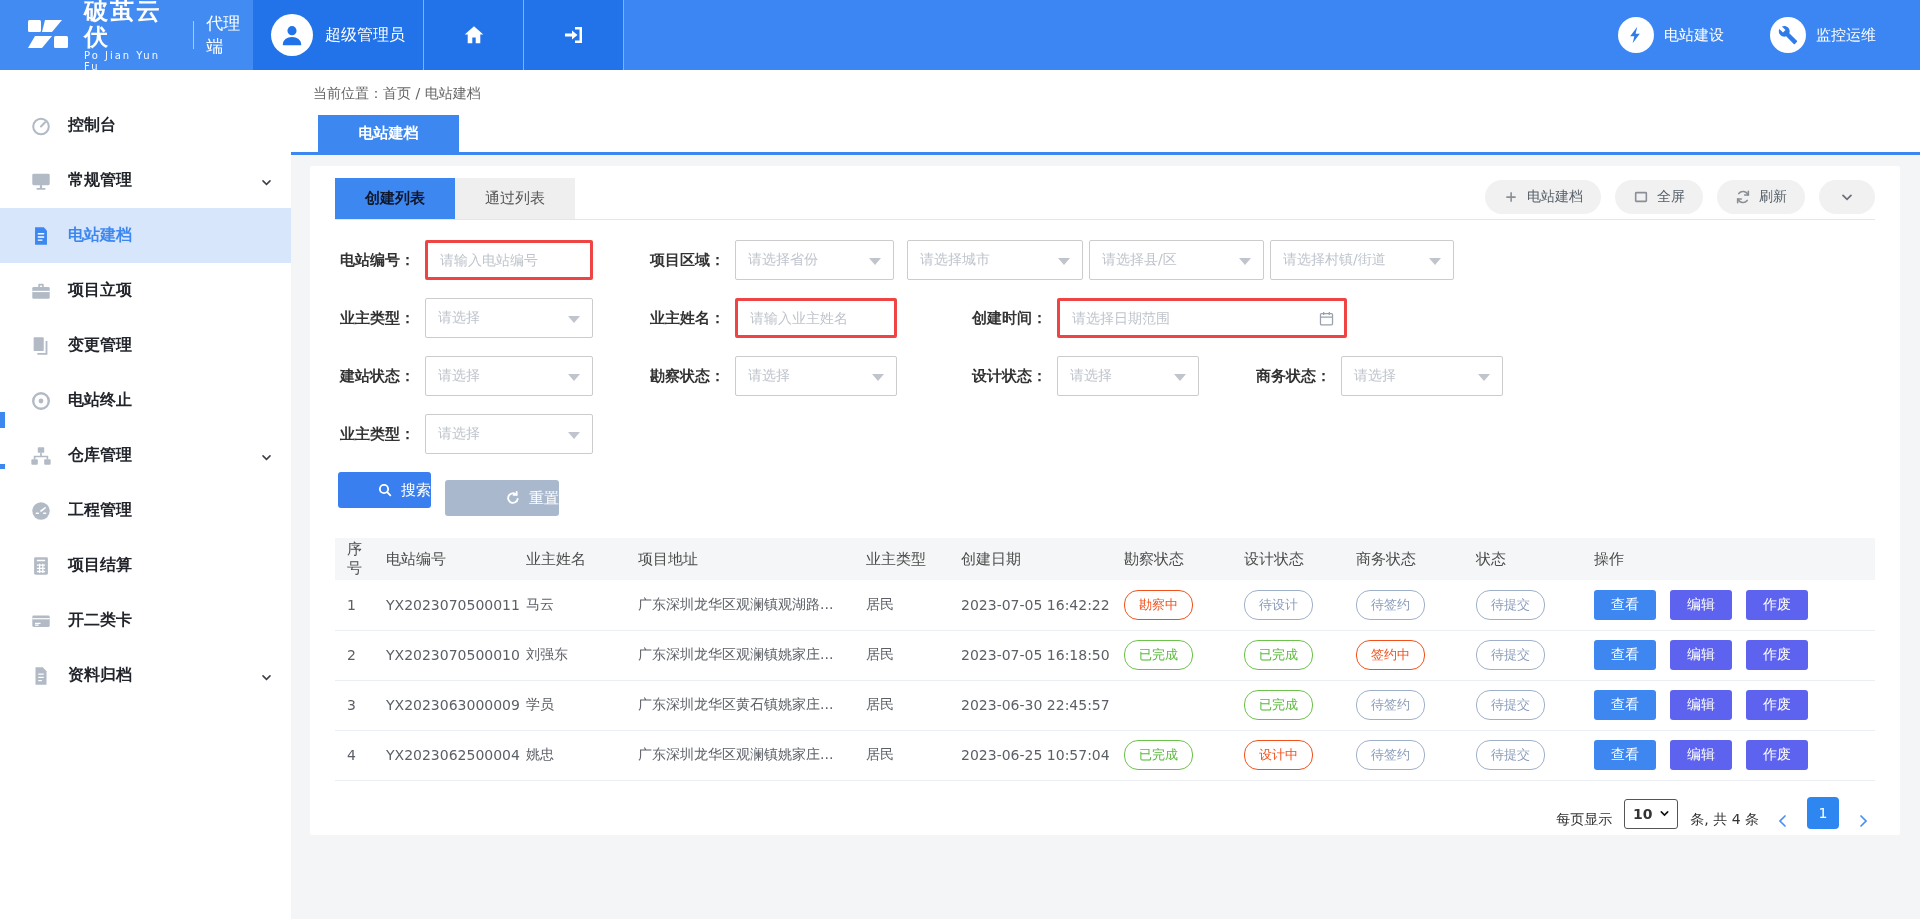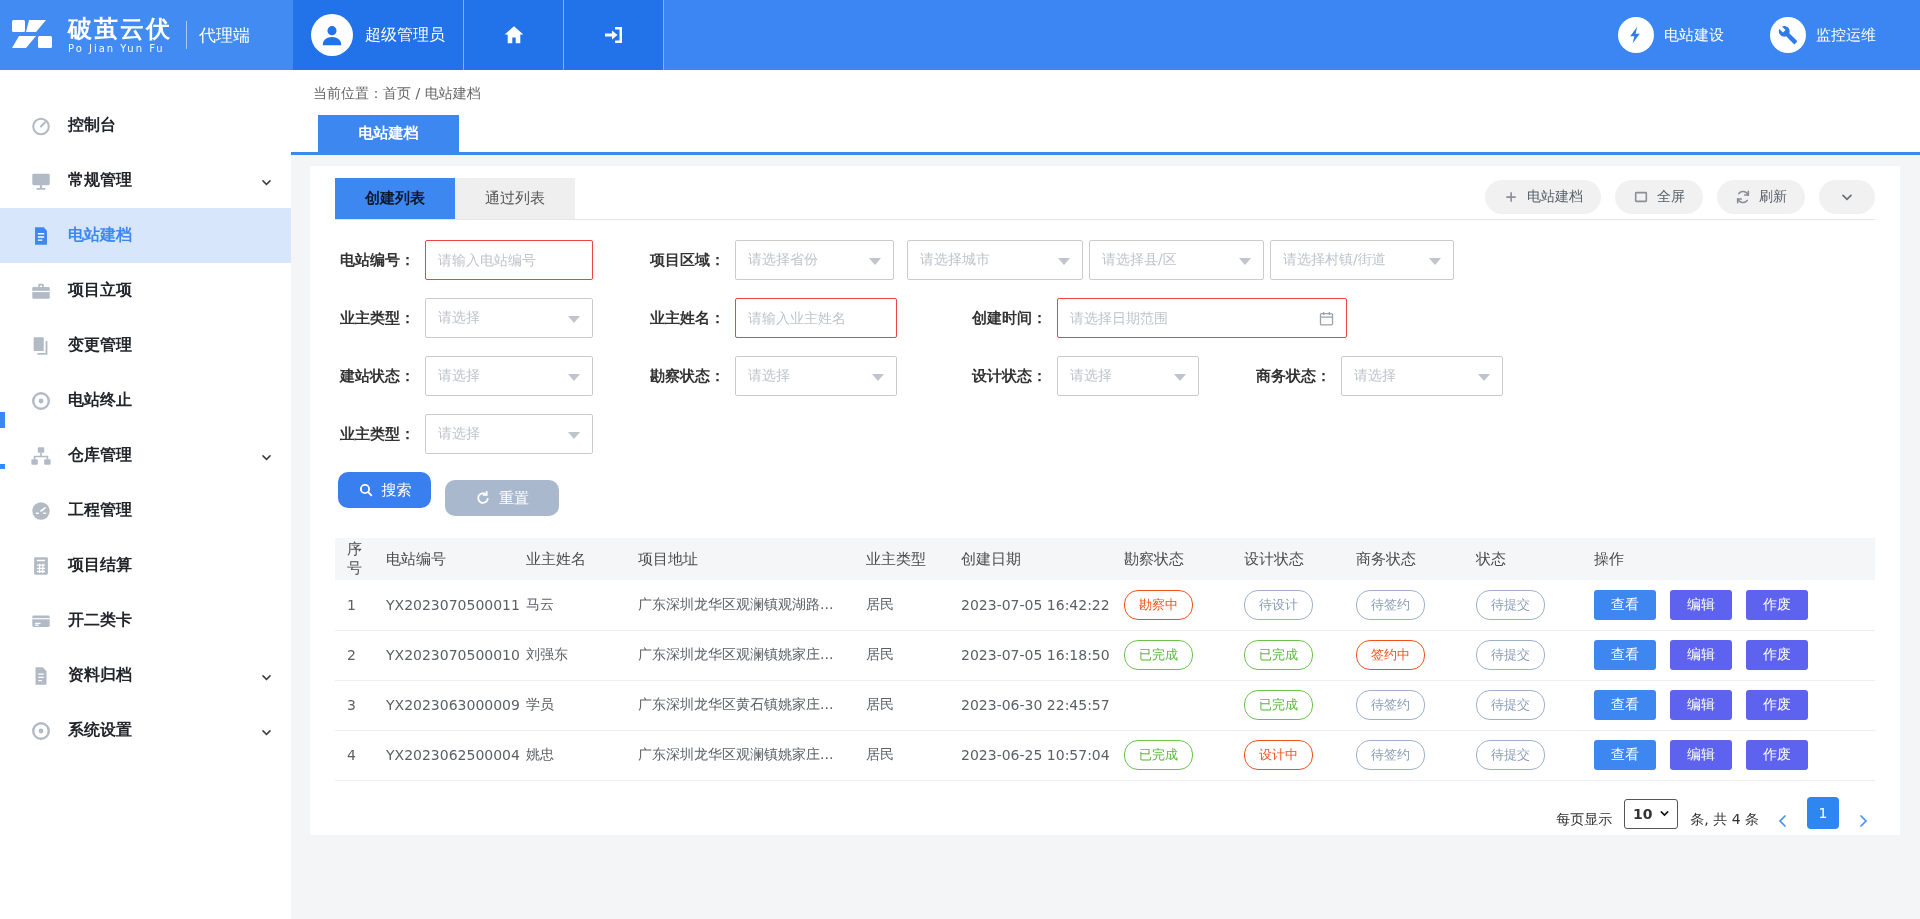--- a/index.html
+++ b/index.html
@@ -1,21 +1,21 @@
 <!DOCTYPE html>
 <html><head>
 <meta charset="utf-8">
 <style>
   * { box-sizing: border-box; margin: 0; padding: 0; }
   html,body { width:1920px; height:919px; overflow:hidden;
     font-family:"DejaVu Sans","Liberation Sans",sans-serif; background:#f4f5f7; }
 
   
   .header { display:flex; height:70px; background:#3b86f2; color:#fff; align-items:stretch; }
-  .brand { width:293px; background:#428bf2; display:flex; align-items:center; padding-left:10px; flex:none; }
+  .brand { width:253px; background:#428bf2; display:flex; align-items:center; padding-left:26px; flex:none; }
   .brand-logo { width:46px; height:46px; flex:none; margin-right:12px; }
   .brand-text .cn { font-size:24px; font-weight:bold; letter-spacing:2px; line-height:1.1; }
   .brand-text .en { font-size:10px; letter-spacing:2px; opacity:.95; }
   .brand-divider { width:1px; height:28px; background:rgba(255,255,255,.55); margin:0 12px 0 14px; }
   .brand-portal { font-size:17px; }
   .hdr-sec { background:#2273e9; display:flex; align-items:center; justify-content:center;
     border-right:1px solid rgba(255,255,255,.45); cursor:pointer; }
   .hdr-user { width:171px; gap:12px; }
   .avatar { width:42px; height:42px; border-radius:50%; background:#fff; display:flex;
     align-items:center; justify-content:center; }
@@ -65,34 +65,34 @@
     gap:8px; padding:0 18px; font-size:14px; color:#57606a; cursor:pointer;
     font-family:inherit; }
   .pill svg { width:16px; height:16px; }
   .pill.square-pill { width:56px; justify-content:center; padding:0; }
 
   
   .filters { margin-top:20px; }
   .f-row { display:flex; align-items:center; margin-bottom:18px; }
   .fg { display:flex; align-items:center; }
   .f-lbl { width:80px; text-align:right; font-size:15px; font-weight:600; color:#333; margin-right:10px; flex:none; }
-  .f-input { height:40px; border:1px solid #ef4444; border-radius:2px; padding:0 12px; font-size:14px;
+  .f-input { height:40px; border:3px solid #ef4444; border-radius:2px; padding:0 12px; font-size:14px;
     color:#333; font-family:inherit; background:#fff; }
   .f-input::placeholder { color:#bfc4cc; }
   .sel { height:40px; border:1px solid #ccc; border-radius:2px; background:#fff; display:flex;
     align-items:center; padding:0 30px 0 12px; position:relative; font-size:14px; color:#bfc4cc; cursor:pointer; }
   .sel .caret { position:absolute; right:12px; top:17px; width:0; height:0;
     border-left:6px solid transparent; border-right:6px solid transparent; border-top:7px solid #c0c4cc; }
   .date-wrap { position:relative; display:flex; align-items:center; }
   .date-wrap .cal { position:absolute; right:12px; color:#9aa1ab; }
   .date-wrap .cal svg { width:17px; height:17px; display:block; }
 
   .btn-row { display:flex; gap:14px; margin-top:18px; margin-left:3px; }
-  .btn { height:36px; border:none; border-radius:10px; color:#fff; font-size:15px; display:flex;
-    align-items:center; justify-content:center; gap:8px; cursor:pointer; font-family:inherit; }
+  .btn { height:36px; border:none; border-radius:3px; color:#fff; font-size:15px; display:flex;
+    align-items:center; justify-content:flex-end; gap:8px; cursor:pointer; font-family:inherit; }
   .btn svg { width:16px; height:16px; }
   .btn-search { width:93px; background:#3a7ff0; }
   .btn-reset  { width:114px; background:#a9b8cd;margin-top:8px; }
 
   
   table { width:100%; border-collapse:collapse; margin-top:22px; table-layout:fixed; }
   thead tr { background:#f5f6f7; }
   th { font-size:15px; font-weight:400; color:#4c4c4c; text-align:left; height:42px; padding:0 6px; }
   td { font-size:14px; color:#5c6066; height:50px; padding:0 6px; border-bottom:1px solid #ebeef2; }
   td.c-seq, th.c-seq { padding-left:12px; }
@@ -286,32 +286,20 @@
         <span class="s-label">开二类卡</span>
       </div>
       <div class="side-item">
         <span class="s-icon">
           <svg viewBox="0 0 24 24" fill="currentColor">
             <path d="M6 2.5h8l4 4.2V21.5H6z"></path>
             <path d="M9 10h6M9 13.5h6M9 17h4" stroke="#fff" stroke-width="1.5"></path>
           </svg>
         </span>
         <span class="s-label">资料归档</span>
-        <span class="s-chev"><svg viewBox="0 0 24 24" fill="none" stroke="#3a3f45" stroke-width="2.8" stroke-linecap="round">
-            <path d="M5.5 9l6.5 6.5L18.5 9"></path>
-          </svg></span>
-      </div>
-      <div class="side-item">
-        <span class="s-icon">
-          <svg viewBox="0 0 24 24" fill="none" stroke="currentColor">
-            <circle cx="12" cy="12" r="8.5" stroke-width="2.6"></circle>
-            <circle cx="12" cy="12" r="2.6" fill="currentColor" stroke="none"></circle>
-          </svg>
-        </span>
-        <span class="s-label">系统设置</span>
         <span class="s-chev"><svg viewBox="0 0 24 24" fill="none" stroke="#3a3f45" stroke-width="2.8" stroke-linecap="round">
             <path d="M5.5 9l6.5 6.5L18.5 9"></path>
           </svg></span>
       </div>
     </div>
 
   <div class="content">
     <div class="topbar">
       <div class="breadcrumb">
         <span>当前位置：</span><a href="#">首页</a><span> / </span><span>电站建档</span>

